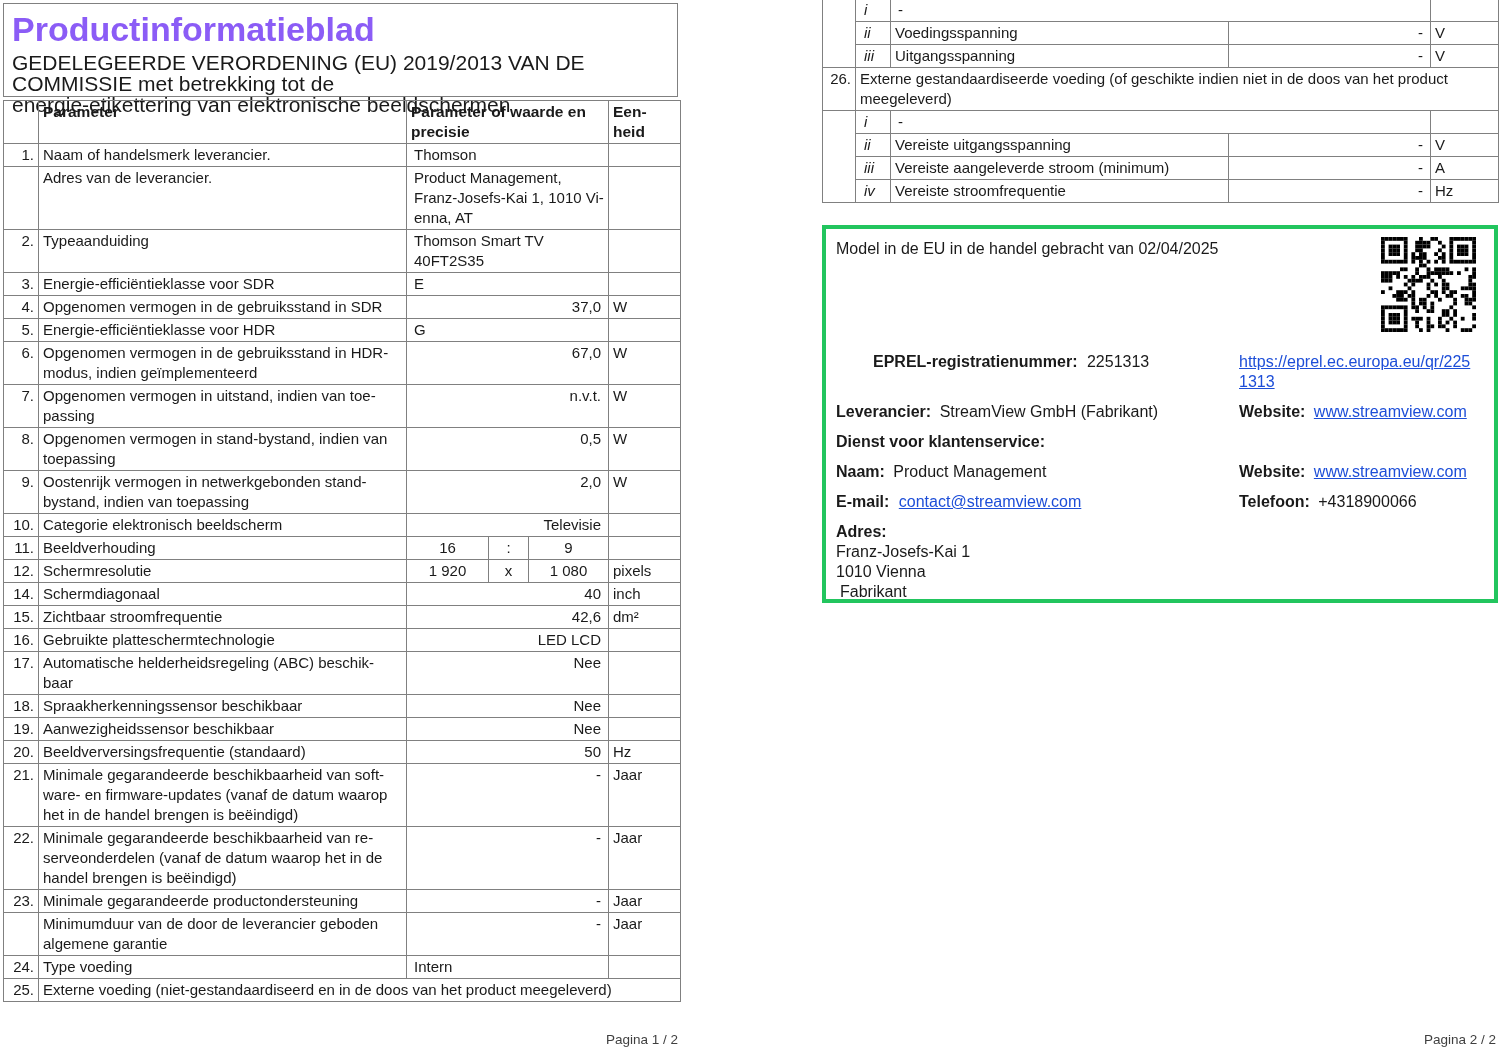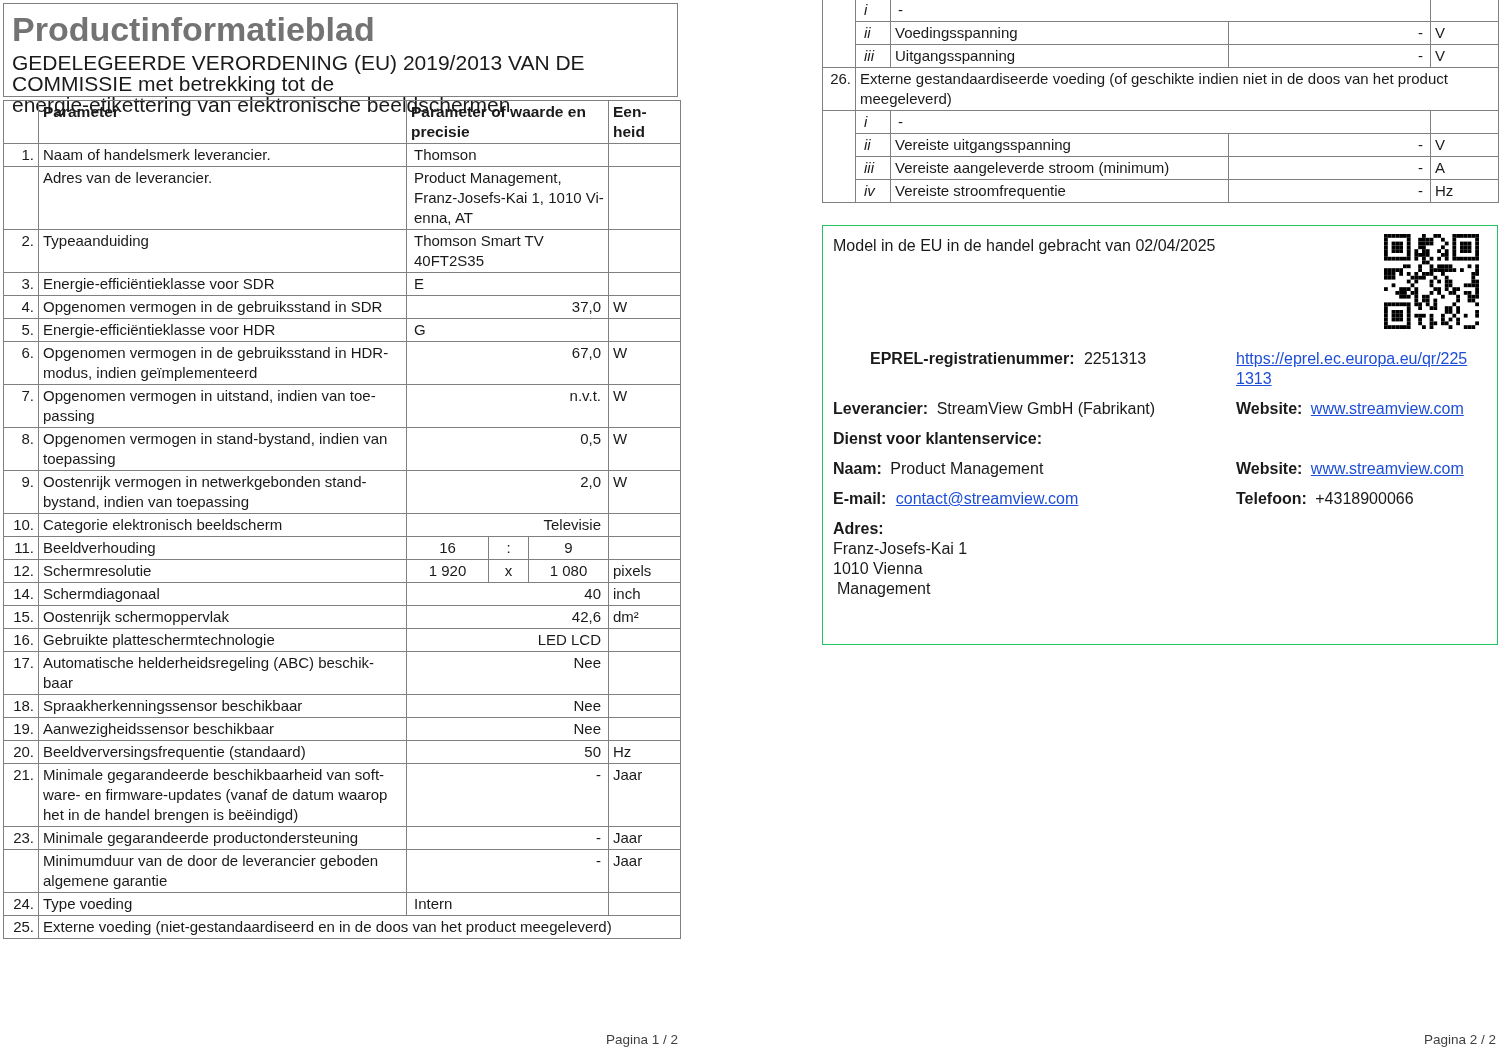--- a/index.html
+++ b/index.html
@@ -10,21 +10,21 @@
     overflow:hidden;
   }
   .page { position:absolute; }
 
   
   #title-box {
     position:absolute; left:3px; top:3px; width:675px; height:94px;
     border:1px solid #808080; box-sizing:border-box;
   }
   #doc-title {
-    font-size:34px; font-weight:bold; color:#737373;
+    font-size:34px; font-weight:bold; color:#8b5cf6;
     padding:6px 0 0 8px; letter-spacing:0px; line-height:38px;
   }
   #doc-subtitle {
     font-size:21px; line-height:21px; padding:4px 0 0 8px;
     white-space:pre-line;
   }
   table { border-collapse:collapse; table-layout:fixed; }
   td, th {
     border:1px solid #808080; vertical-align:top;
     font-size:15px; line-height:20px; padding:1px 4px;
@@ -36,22 +36,22 @@
   #right-table tr:first-child td { border-top:none; }
   .h { font-weight:bold; font-size:15.5px; }
   .num { text-align:right; }
   .val-right { text-align:right; padding-right:7px; }
   .val-left  { text-align:left; padding-left:7px; }
   .vc { text-align:center; }
   .roman { font-style:italic; text-align:left; padding-left:8px; }
 
   
   #info-box {
-    position:absolute; left:822px; top:225px; width:676px; height:420px;
-    border:1px solid #22c55e; box-sizing:border-box;
+    position:absolute; left:822px; top:225px; width:676px; height:378px;
+    border:4px solid #22c55e; box-sizing:border-box;
   }
   .ib-abs { position:absolute; font-size:16px; line-height:20px; }
   .bold { font-weight:bold; }
   a.link, .link {
     color:#1d4ed8; text-decoration:underline; cursor:pointer;
   }
   #eprel-link { display:inline-block; width:235px; word-break:break-all; }
   #qr-box { position:absolute; right:18px; top:8px; width:95px; height:95px; }
 
   .footer {
@@ -179,21 +179,21 @@
           <td>pixels</td>
         </tr>
         <tr>
           <td class="num">14.</td>
           <td>Schermdiagonaal</td>
           <td class="val-right" colspan="3">40</td>
           <td>inch</td>
         </tr>
         <tr>
           <td class="num">15.</td>
-          <td>Oostenrijk schermoppervlak</td>
+          <td>Zichtbaar stroomfrequentie</td>
           <td class="val-right" colspan="3">42,6</td>
           <td>dm²</td>
         </tr>
         <tr>
           <td class="num">16.</td>
           <td>Gebruikte platteschermtechnologie</td>
           <td class="val-right" colspan="3">LED LCD</td>
           <td></td>
         </tr>
         <tr>
@@ -219,20 +219,28 @@
           <td class="num">20.</td>
           <td>Beeldverversingsfrequentie (standaard)</td>
           <td class="val-right" colspan="3">50</td>
           <td>Hz</td>
         </tr>
         <tr>
           <td class="num">21.</td>
           <td>Minimale gegarandeerde beschikbaarheid van soft-
 ware- en firmware-updates (vanaf de datum waarop
 het in de handel brengen is beëindigd)</td>
+          <td class="val-right" colspan="3">-</td>
+          <td>Jaar</td>
+        </tr>
+        <tr>
+          <td class="num">22.</td>
+          <td>Minimale gegarandeerde beschikbaarheid van re-
+serveonderdelen (vanaf de datum waarop het in de
+handel brengen is beëindigd)</td>
           <td class="val-right" colspan="3">-</td>
           <td>Jaar</td>
         </tr>
         <tr>
           <td class="num">23.</td>
           <td>Minimale gegarandeerde productondersteuning</td>
           <td class="val-right" colspan="3">-</td>
           <td>Jaar</td>
         </tr>
         <tr>
@@ -639,17 +647,17 @@
       <a class="link" style="margin-left:5px;">contact@streamview.com</a>
     </div>
     <div class="ib-abs" style="left:413px; top:263px;">
       <span class="bold">Telefoon:</span>
       <span style="margin-left:4px;">+4318900066</span>
     </div>
 
     <div class="ib-abs bold" style="left:10px; top:293px;">Adres:</div>
     <div class="ib-abs" style="left:10px; top:313px;">Franz-Josefs-Kai 1</div>
     <div class="ib-abs" style="left:10px; top:333px;">1010 Vienna</div>
-    <div class="ib-abs" style="left:14px; top:353px;">Management</div>
+    <div class="ib-abs" style="left:14px; top:353px;">Fabrikant</div>
   </div>
 
   <div id="footer-2" class="footer">Pagina 2 / 2</div>
 </div>
 
 </body></html>

